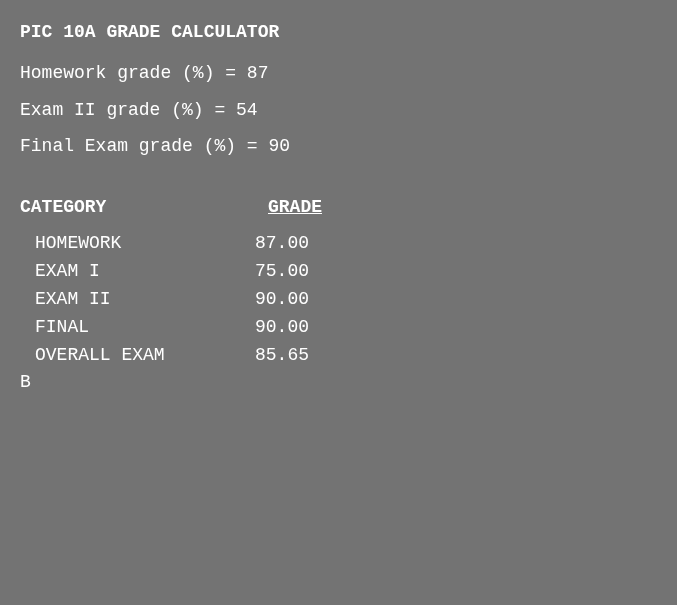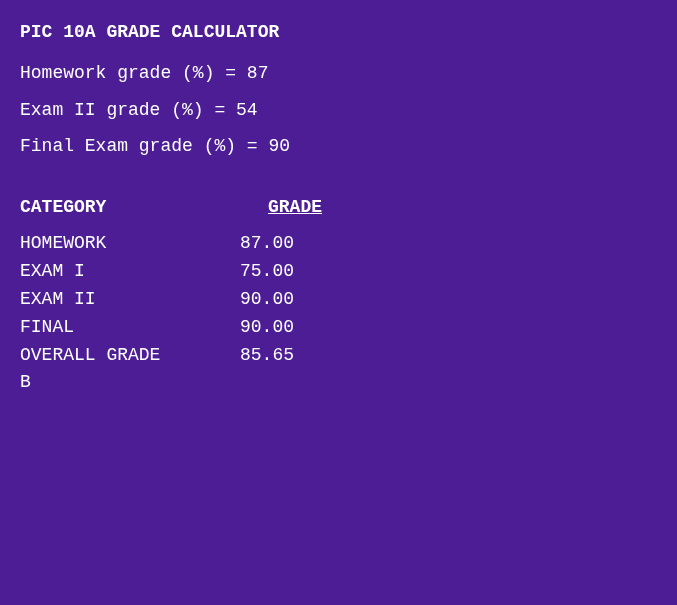--- a/index.html
+++ b/index.html
@@ -12,21 +12,21 @@
       background-color: #000000;
       width: 677px;
       height: 605px;
       display: flex;
       align-items: center;
       justify-content: center;
       font-family: 'Courier New', Courier, monospace;
     }
 
     .terminal {
-      background-color: #4c1d95;
+      background-color: #737373;
       color: #ffffff;
       width: 677px;
       height: 605px;
       padding: 18px 20px;
       font-size: 18px;
       line-height: 1.6;
     }
 
     .title-line {
       font-weight: bold;
@@ -62,20 +62,21 @@
       text-decoration: underline;
     }
 
     .table-row {
       display: flex;
       line-height: 1.55;
     }
 
     .row-category {
       width: 220px;
+      margin-left: 15px;
     }
 
     .row-value {
       
     }
   </style>
 </head>
 <body>
 
 <div class="terminal">
@@ -106,21 +107,21 @@
         </div>
         <div class="table-row">
           <div class="row-category">EXAM II</div>
           <div class="row-value">90.00</div>
         </div>
         <div class="table-row">
           <div class="row-category">FINAL</div>
           <div class="row-value">90.00</div>
         </div>
         <div class="table-row">
-          <div class="row-category">OVERALL GRADE</div>
+          <div class="row-category">OVERALL EXAM</div>
           <div class="row-value">85.65</div>
         </div>
         <div class="table-row">
           <div class="row-value"> B</div>
         </div>
       </div>
   </div>
 
 </div>
 

